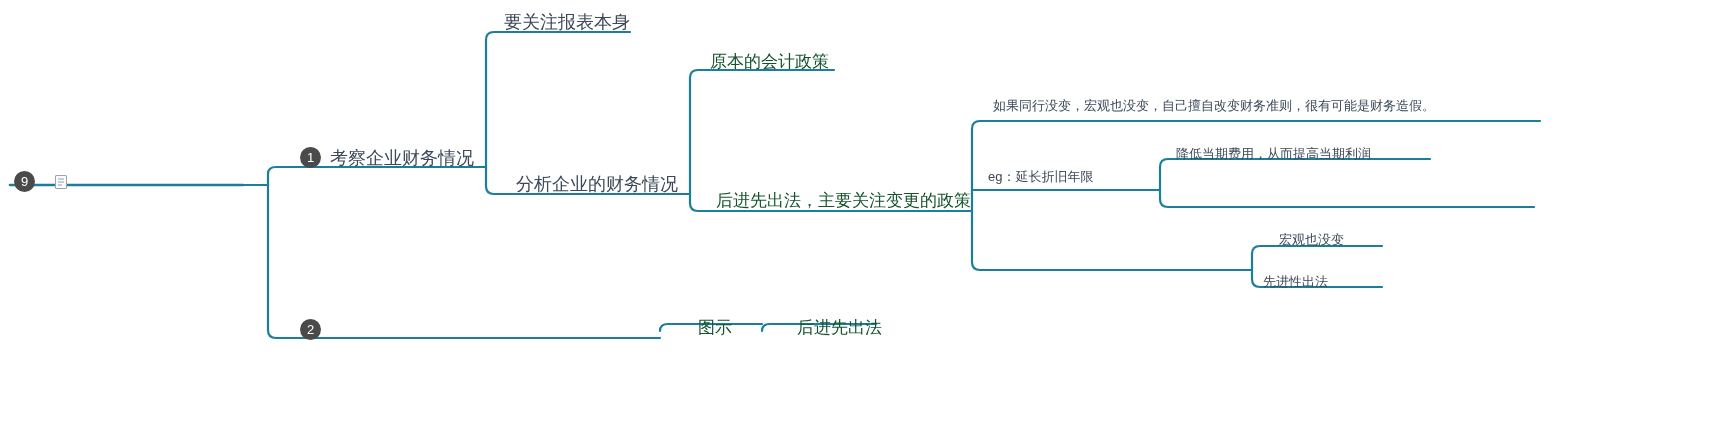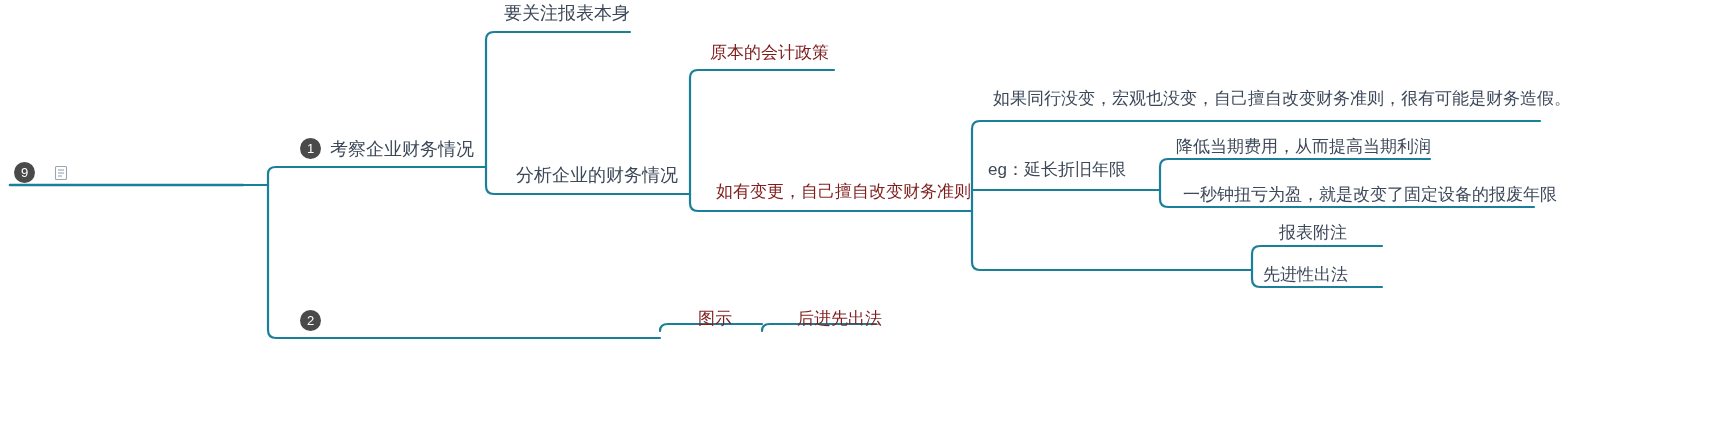--- a/index.html
+++ b/index.html
@@ -12,20 +12,21 @@
   }
   #canvas{position:absolute;left:0;top:0;width:1723px;height:440px;}
   svg.edges{position:absolute;left:0;top:0;width:1723px;height:440px;pointer-events:none;}
   .node{
     position:absolute;
     white-space:nowrap;
     color:#3c4858;
     line-height:1;
     display:flex;
     align-items:center;
+    margin-top:9px;
   }
   .node .txt{display:inline-block;}
   .badge{
     display:inline-flex;
     align-items:center;
     justify-content:center;
     width:21px;height:21px;
     border-radius:50%;
     background:#4a4a4a;
     color:#ffffff;
@@ -37,22 +38,22 @@
   }
   .note-icon{
     display:inline-block;
     margin-left:9px;
     flex:0 0 auto;
     line-height:0;
   }
   .root{font-size:19px;color:#3c4858;}
   .lvl1{font-size:18px;color:#3c4858;}
   .lvl2{font-size:18px;color:#3c4858;}
-  .lvl3{font-size:17px;color:#7f1d1d;justify-content:flex-end;}
-  .lvl4{font-size:17px;color:#3c4858;}
+  .lvl3{font-size:17px;color:#14532d;justify-content:flex-end;}
+  .lvl4{font-size:13px;color:#3c4858;}
 </style>
 </head>
 <body>
 
 <div id="canvas">
 
   <svg class="edges" viewBox="0 0 1723 440" xmlns="http://www.w3.org/2000/svg">
     <g fill="none" stroke="#1b7f99" stroke-width="2.2" stroke-linecap="round" stroke-linejoin="round">
 
       <path d="M 10 185 L 243 185" stroke-width="2.6"></path>
@@ -127,42 +128,39 @@
 
   <div class="node lvl2" style="left:516px;top:166px;">
     <span class="txt">分析企业的财务情况</span>
   </div>
 
   <div class="node lvl3" style="left:710px;top:44px;">
     <span class="txt">原本的会计政策</span>
   </div>
 
   <div class="node lvl3" style="left:716px;top:183px;">
-    <span class="txt">如有变更，自己擅自改变财务准则</span>
+    <span class="txt">后进先出法，主要关注变更的政策</span>
   </div>
 
   <div class="node lvl4" style="left:993px;top:90px;">
     <span class="txt">如果同行没变，宏观也没变，自己擅自改变财务准则，很有可能是财务造假。</span>
   </div>
 
   <div class="node lvl4" style="left:988px;top:161px;">
     <span class="txt">eg：延长折旧年限</span>
   </div>
 
   <div class="node lvl4" style="left:1176px;top:138px;">
     <span class="txt">降低当期费用，从而提高当期利润</span>
   </div>
 
-  <div class="node lvl4" style="left:1183px;top:186px;">
-    <span class="txt">一秒钟扭亏为盈，就是改变了固定设备的报废年限</span>
-  </div>
 
 
   <div class="node lvl4" style="left:1279px;top:224px;">
-    <span class="txt">报表附注</span>
+    <span class="txt">宏观也没变</span>
   </div>
 
   <div class="node lvl4" style="left:1263px;top:266px;">
     <span class="txt">先进性出法</span>
   </div>
 
   <div class="node lvl1" style="left:300px;top:310px;">
     <span class="badge">2</span>
   </div>
 

